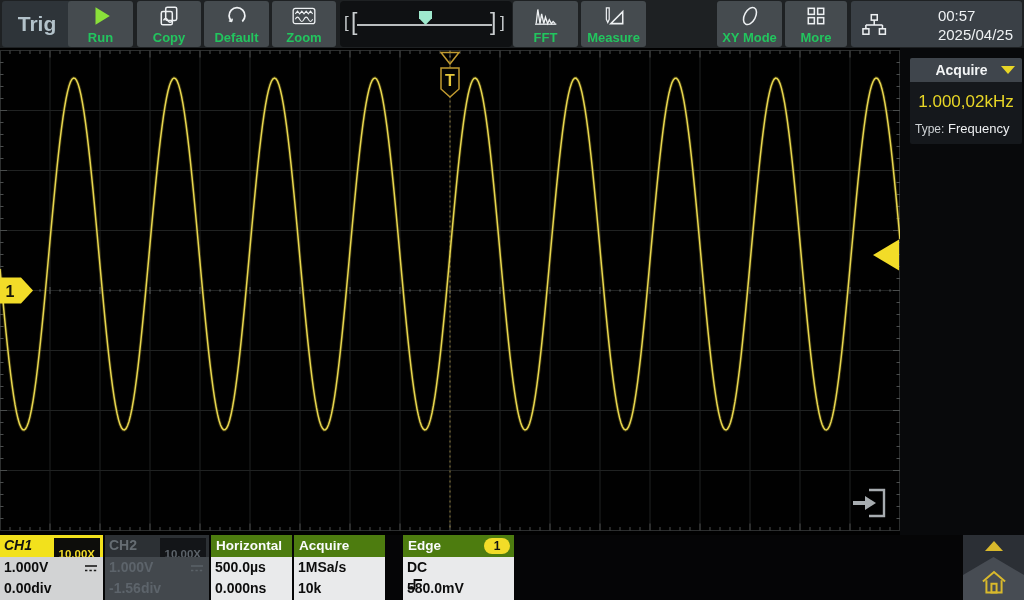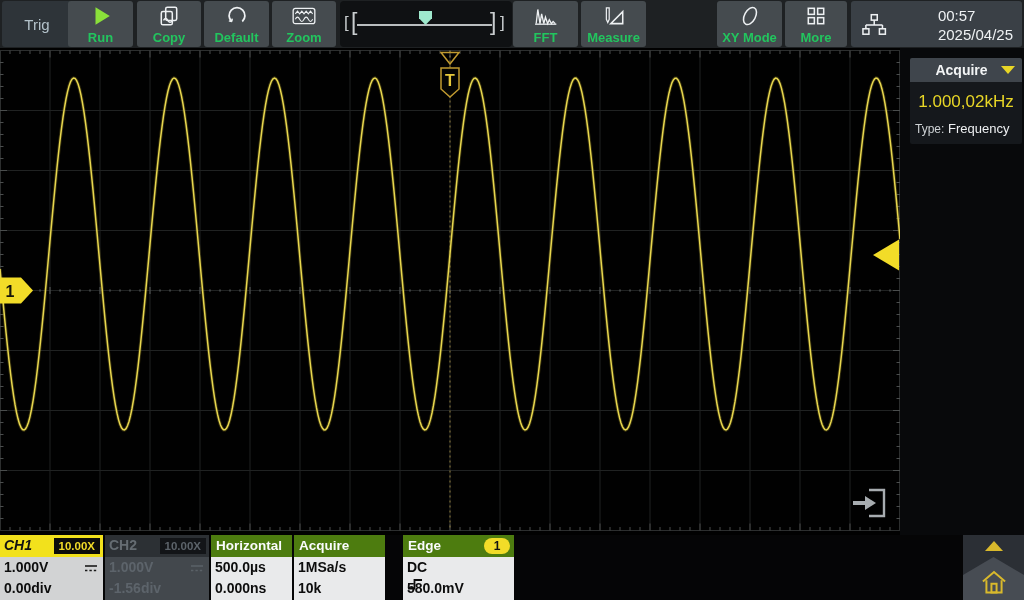--- a/index.html
+++ b/index.html
@@ -6,21 +6,21 @@
   html,body { width:1024px; height:600px; background:#000; overflow:hidden;
     font-family:"Liberation Sans", sans-serif; }
 
   
   #toolbar { position:absolute; left:0; top:0; width:1024px; height:48px; background:#1e2123; }
   .tb-tile { position:absolute; top:1px; height:46px; border-radius:3px; background:#454b4f; }
   .tb-btn { cursor:pointer; }
   .tb-ic { position:absolute; top:2px; left:0; right:0; height:26px; display:flex; align-items:center; justify-content:center; }
   .tb-lb { position:absolute; bottom:2px; left:0; right:0; text-align:center; font-size:13px; font-weight:700; color:#22c55e; white-space:nowrap; }
   #trig-tile { left:2px; width:70px; background:#2e3439; display:flex; align-items:center; justify-content:center;
-    color:#b3c2ca; font-size:15px; }
+    color:#b3c2ca; font-size:21px;font-weight:bold; }
   #slider-tile { left:340px; width:172px; background:#0f1113; border-radius:4px; }
   .brk { position:absolute; color:#c9cdcf; font-weight:400; }
   #slider-line { position:absolute; left:17px; top:23px; width:135px; height:2px; background:#b9bdbf; }
   #slider-marker { position:absolute; left:79px; top:10px; width:13px; height:14px; background:#9fe9cd;
     clip-path:polygon(0 0,100% 0,100% 52%,50% 100%,0 52%); outline:1px solid #3a6e5c; }
   #clock-tile { left:851px; width:171px; background:#3a4046; }
   #clock-text { position:absolute; right:9px; top:5px; color:#eef1f3; font-size:15px; line-height:19px; }
   #lan-icon { position:absolute; left:10px; top:12px; }
 
   
@@ -45,21 +45,21 @@
 
   
   #bottom-bar { position:absolute; left:0; top:535px; width:1024px; height:65px; background:#050506; }
   .st-tile { position:absolute; top:0; height:65px; }
   .st-head { position:absolute; left:0; right:0; top:0; height:22px; }
   .st-body { position:absolute; left:0; right:0; top:22px; height:43px; }
   .st-row1 { position:absolute; left:4px; top:2px; font-size:14px; font-weight:700; }
   .st-row2 { position:absolute; left:4px; top:23px; font-size:14px; font-weight:700; }
   .ch-name { position:absolute; left:4px; top:2px; font-size:14px; font-weight:800; }
   .probe-badge { position:absolute; right:3px; top:3px; font-size:11.5px; font-weight:700; border-radius:0;
-    padding:0 5px; line-height:16px; }
+    padding:8px 5px; line-height:16px; }
   .coup-ic { position:absolute; right:5px; top:6px; }
   #tile-ch1 { left:0; width:103px; }
   #tile-ch1 .st-head { background:#f2e11c; }
   #tile-ch1 .ch-name { color:#121212;font-style:italic; }
   #tile-ch1 .probe-badge { background:#0d0d0b; color:#f2dc28; }
   #tile-ch1 .st-body { background:#d2d3d4; color:#0d0d0d; }
   #tile-ch2 { left:105px; width:104px; }
   #tile-ch2 .st-head { background:#2c3034; }
   #tile-ch2 .ch-name { color:#656c72; }
   #tile-ch2 .probe-badge { background:#131518; color:#5c636a; }

